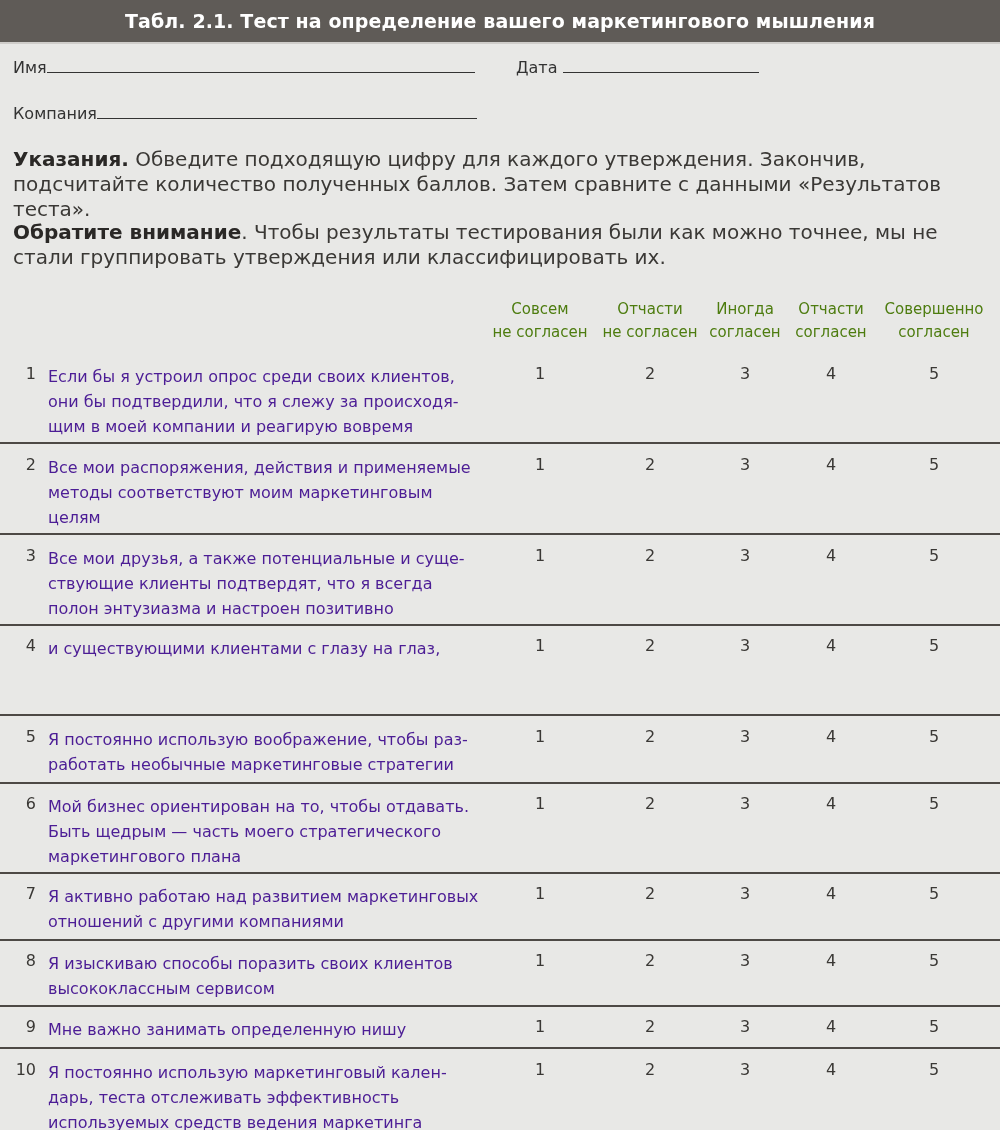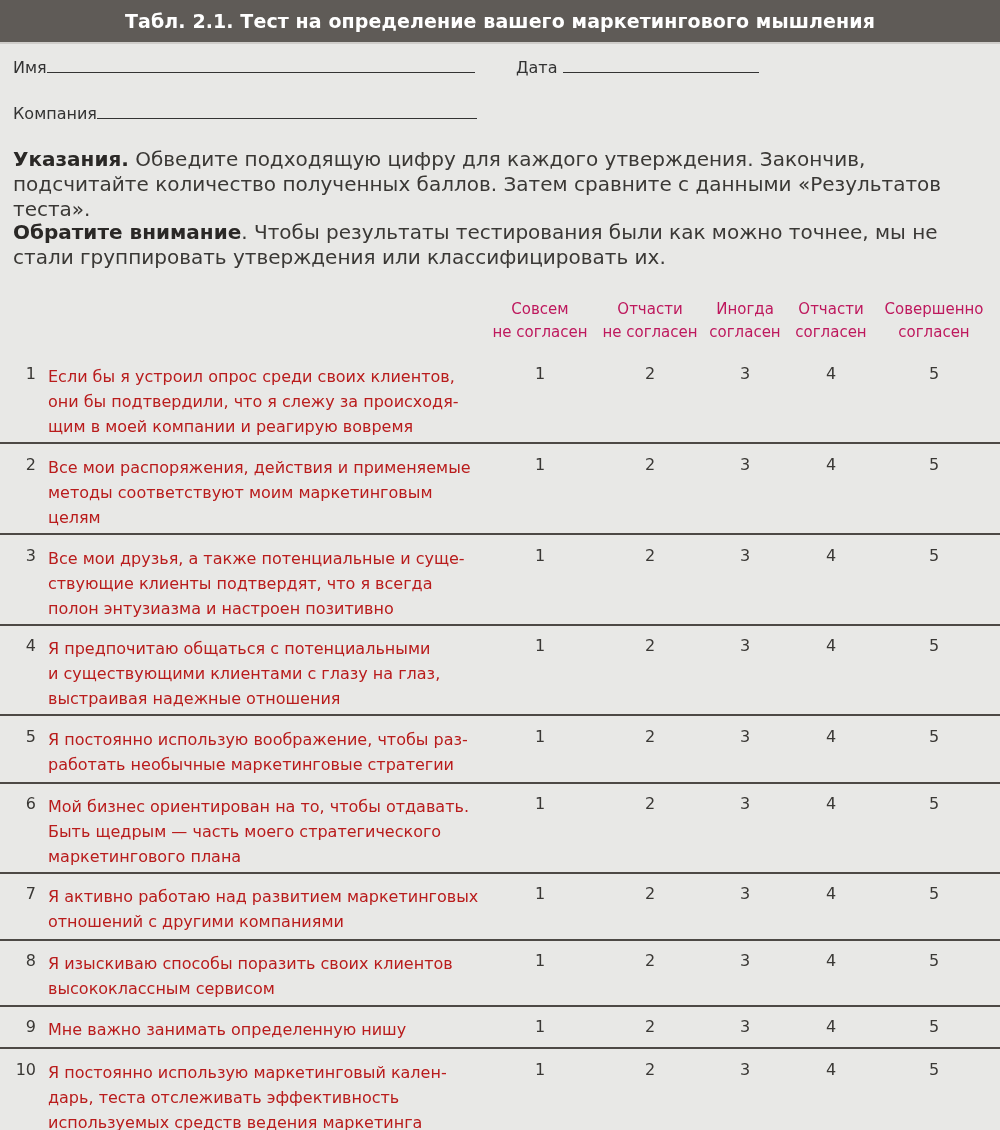--- a/index.html
+++ b/index.html
@@ -13,24 +13,24 @@
     height: 42px; background: #5f5b57;
     color: #ffffff; font-weight: bold; font-size: 19px;
     display: flex; align-items: center; justify-content: center;
     border-bottom: 2px solid #cfcdca;
     letter-spacing: 0.1px;
   }
   .form-line { position: absolute; font-size: 16px; color: #333; }
   .form-line .u { display: inline-block; border-bottom: 1px solid #333; height: 16px; vertical-align: baseline; }
   .para { position: absolute; left: 13px; width: 960px; font-size: 20px; line-height: 25px; color: #3a3835; }
   .para b { color: #2a2826; }
-  .col-head { position: absolute; top: 298px; font-size: 15px; line-height: 23px; text-align: center; color: #be185d; }
+  .col-head { position: absolute; top: 298px; font-size: 15px; line-height: 23px; text-align: center; color: #4d7c0f; }
   .row { position: absolute; left: 0; width: 1000px; }
   .row .num { position: absolute; width: 36px; text-align: right; font-size: 16px; color: #3a3835; }
-  .row .text { position: absolute; left: 48px; width: 440px; font-size: 16px; line-height: 25px; color: #b91c1c; }
+  .row .text { position: absolute; left: 48px; width: 440px; font-size: 16px; line-height: 25px; color: #4c1d95; }
   .row .score { position: absolute; width: 40px; text-align: center; font-size: 16px; color: #3a3835; }
   .divider { position: absolute; left: 0; width: 1000px; height: 2px; background: #4d4945; }
 </style>
 </head>
 <body>
 
 <div class="title-bar">Табл. 2.1. Тест на определение вашего маркетингового мышления</div>
 
 <div class="form-line" style="left:13px; top:56px;">
   <span>Имя</span><span class="u" style="width:428px;"></span>
@@ -107,23 +107,21 @@
       </div>
       <div class="score" style="left: 520px; top: 0px;">1</div>
       <div class="score" style="left: 630px; top: 0px;">2</div>
       <div class="score" style="left: 725px; top: 0px;">3</div>
       <div class="score" style="left: 811px; top: 0px;">4</div>
       <div class="score" style="left: 914px; top: 0px;">5</div>
     </div>
     <div class="row" style="top: 636px;">
       <div class="num" style="left: 0px; top: 0px;">4</div>
       <div class="text" style="top: 0px;">
-        <div>Я предпочитаю общаться с потенциальными</div>
         <div>и существующими клиентами с глазу на глаз,</div>
-        <div>выстраивая надежные отношения</div>
       </div>
       <div class="score" style="left: 520px; top: 0px;">1</div>
       <div class="score" style="left: 630px; top: 0px;">2</div>
       <div class="score" style="left: 725px; top: 0px;">3</div>
       <div class="score" style="left: 811px; top: 0px;">4</div>
       <div class="score" style="left: 914px; top: 0px;">5</div>
     </div>
     <div class="row" style="top: 727px;">
       <div class="num" style="left: 0px; top: 0px;">5</div>
       <div class="text" style="top: 0px;">

